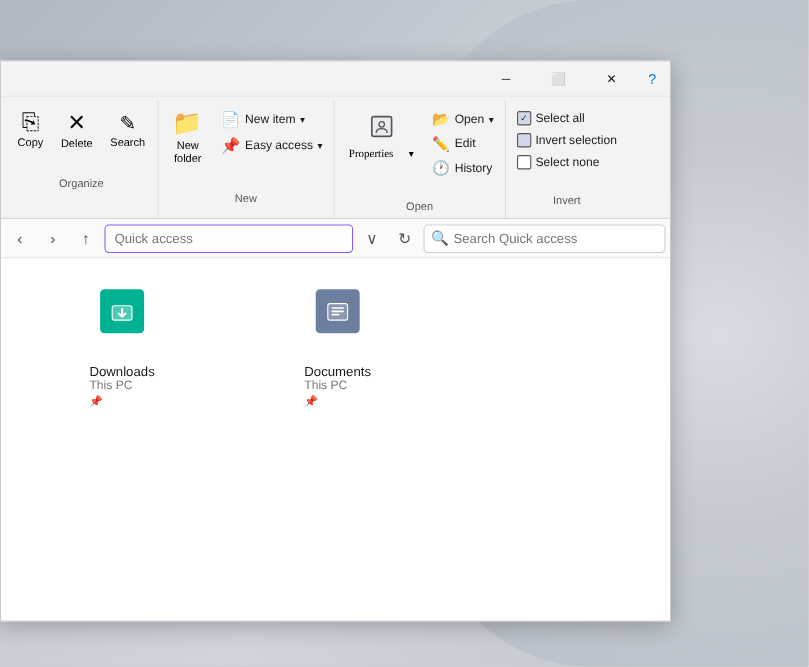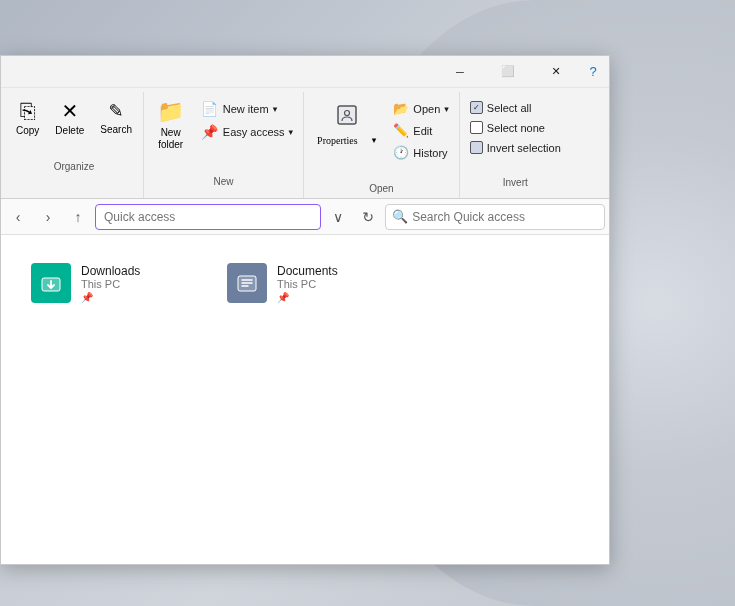--- a/index.html
+++ b/index.html
@@ -207,23 +207,23 @@
     }
 
     .file-grid {
       display: flex;
       flex-wrap: wrap;
       gap: 16px;
     }
 
     .file-item {
       display: flex;
-      flex-direction: row;
-      align-items: center;
-      gap: 10px;
+      flex-direction: column;
+      align-items: center;
+      gap: 28px;
       padding: 8px 10px;
       border-radius: 4px;
       cursor: pointer;
       min-width: 180px;
     }
 
     .file-icon {
       width: 40px;
       height: 40px;
       border-radius: 4px;
@@ -402,29 +402,29 @@
       <div style="display:flex;flex-direction:column;padding:2px 4px;">
         <div class="ribbon-col" style="margin-top:4px;">
           <button class="ribbon-btn-sm">
             <div style="display:inline-flex;gap:1px;">
               <span style="width:13px;height:13px;border:1.5px solid #555;border-radius:2px;background:#d0d8e8;display:inline-flex;align-items:center;justify-content:center;font-size:8px;">✓</span>
             </div>
             <span>Select all</span>
           </button>
           <button class="ribbon-btn-sm">
             <div style="display:inline-flex;gap:1px;">
+              <span style="width:13px;height:13px;border:1.5px solid #555;border-radius:2px;background:#d0d8e8;display:inline-flex;"></span>
+            </div>
+            <span>Invert selection</span>
+          </button>
+          <button class="ribbon-btn-sm">
+            <div style="display:inline-flex;gap:1px;">
               <span style="width:13px;height:13px;border:1.5px solid #555;border-radius:2px;background:white;display:inline-block;"></span>
             </div>
             <span>Select none</span>
-          </button>
-          <button class="ribbon-btn-sm">
-            <div style="display:inline-flex;gap:1px;">
-              <span style="width:13px;height:13px;border:1.5px solid #555;border-radius:2px;background:#d0d8e8;display:inline-flex;"></span>
-            </div>
-            <span>Invert selection</span>
           </button>
         </div>
         <div class="ribbon-group-label">Invert</div>
       </div>
 
     </div>
   </div>
 
   <div class="address-bar">
     <button class="addr-btn">‹</button>

